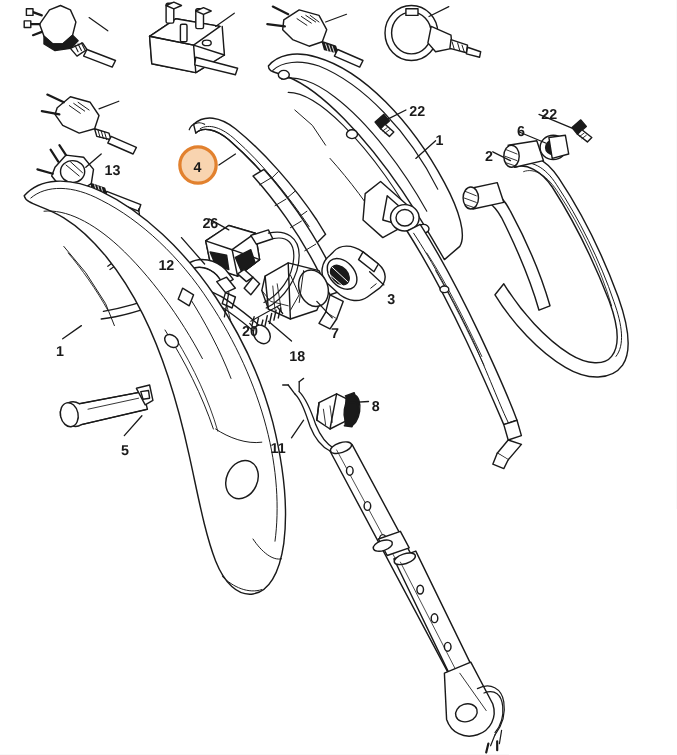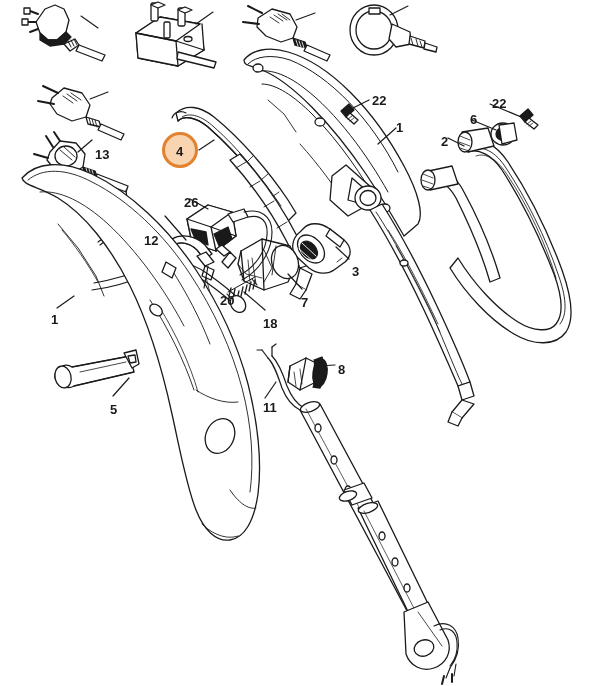--- a/index.html
+++ b/index.html
@@ -390,15 +390,15 @@
   <span class="hl-label" style="left:176px; top:145px;">4</span>
   <span class="callout-label" style="left:184px; top:196px;">26</span>
   <span class="callout-label" style="left:144px; top:214px;margin-top:20px;">12</span>
   <span class="callout-label" style="left:352px; top:265px;">3</span>
   <span class="callout-label" style="left:301px; top:296px;">7</span>
   <span class="callout-label" style="left:199px; top:294px;margin-left:21px;">20</span>
   <span class="callout-label" style="left:263px; top:317px;">18</span>
   <span class="callout-label" style="left:51px; top:313px;">1</span>
   <span class="callout-label" style="left:338px; top:363px;">8</span>
   <span class="callout-label" style="left:110px; top:403px;">5</span>
-  <span class="callout-label" style="left:263px; top:401px;">11</span>
+  <span class="callout-label" style="left:246px; top:401px;">11</span>
 
 </div>
 
 </body></html>

